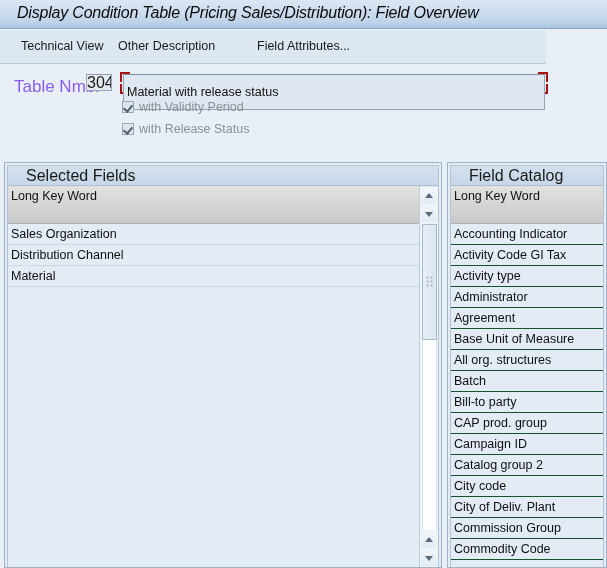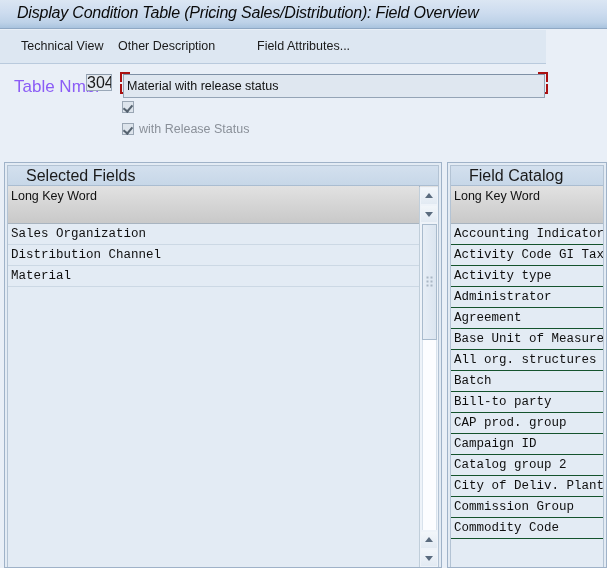--- a/index.html
+++ b/index.html
@@ -89,21 +89,21 @@
     font-family: "Liberation Sans", sans-serif;
   }
   .fld-desc-wrap {
     position: absolute;
     left: 120px; top: 7px;
     width: 428px; height: 22px;
   }
   .fld-desc {
     position: absolute;
     left: 3px; top: 2px;
-    width: 422px; height: 24px;
+    width: 422px; height: 36px;
     background: #dfe7f0;
     border: 1px solid #94a4b6;
     border-top: 1px solid #7f91a6;
     box-sizing: border-box;
     font-size: 12.5px;
     color: #101010;
     padding: 0 3px;
     line-height: 16px;
     font-family: "Liberation Sans", sans-serif;
     outline: none;
@@ -192,21 +192,20 @@
     color: #101010;
     line-height: 20px;
     padding-left: 3px;
     white-space: nowrap;
     overflow: hidden;
   }
 
   .listbody {
     position: relative;
     background: #5eead4;
-    font-family: Liberation Mono, monospace;
   }
   .listrow {
     height: 21px;
     line-height: 20px;
     font-size: 12.5px;
     color: #0f0f0f;
     padding-left: 3px;
     white-space: nowrap;
     overflow: hidden;
     border-bottom: 1px solid #d6e0ea;
@@ -324,20 +323,21 @@
   <div class="fld-desc-wrap">
     <span class="brk brk-tl"></span>
     <span class="brk brk-bl"></span>
     <span class="brk brk-tr"></span>
     <span class="brk brk-br"></span>
     <input class="fld-desc" type="text" value="Material with release status" style="">
   </div>
 
   <div class="cbrow" id="cb-row-0">
     <span class="cbox"></span>
+    <span class="cblabel">with Validity Period</span>
   </div>
   <div class="cbrow" id="cb-row-1">
     <span class="cbox"></span>
     <span class="cblabel">with Release Status</span>
   </div>
 </div>
 
 <div class="panel" id="panel-selected">
   <div class="panel-inner">
     <div class="panel-title">Selected Fields</div>
@@ -391,18 +391,19 @@
         <div class="listrow">Activity type</div>
         <div class="listrow">Administrator</div>
         <div class="listrow">Agreement</div>
         <div class="listrow">Base Unit of Measure</div>
         <div class="listrow">All org. structures</div>
         <div class="listrow">Batch</div>
         <div class="listrow">Bill-to party</div>
         <div class="listrow">CAP prod. group</div>
         <div class="listrow">Campaign ID</div>
         <div class="listrow">Catalog group 2</div>
+        <div class="listrow">City code</div>
         <div class="listrow">City of Deliv. Plant</div>
         <div class="listrow">Commission Group</div>
         <div class="listrow">Commodity Code</div>
       </div>
   </div>
 </div>
 
 </body></html>

